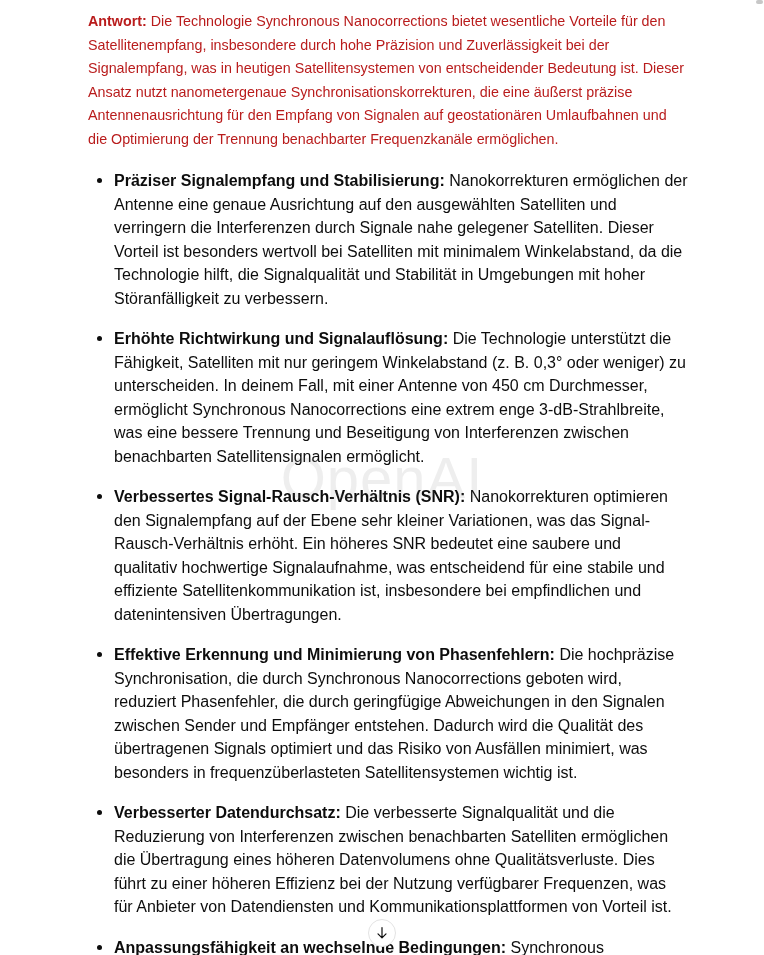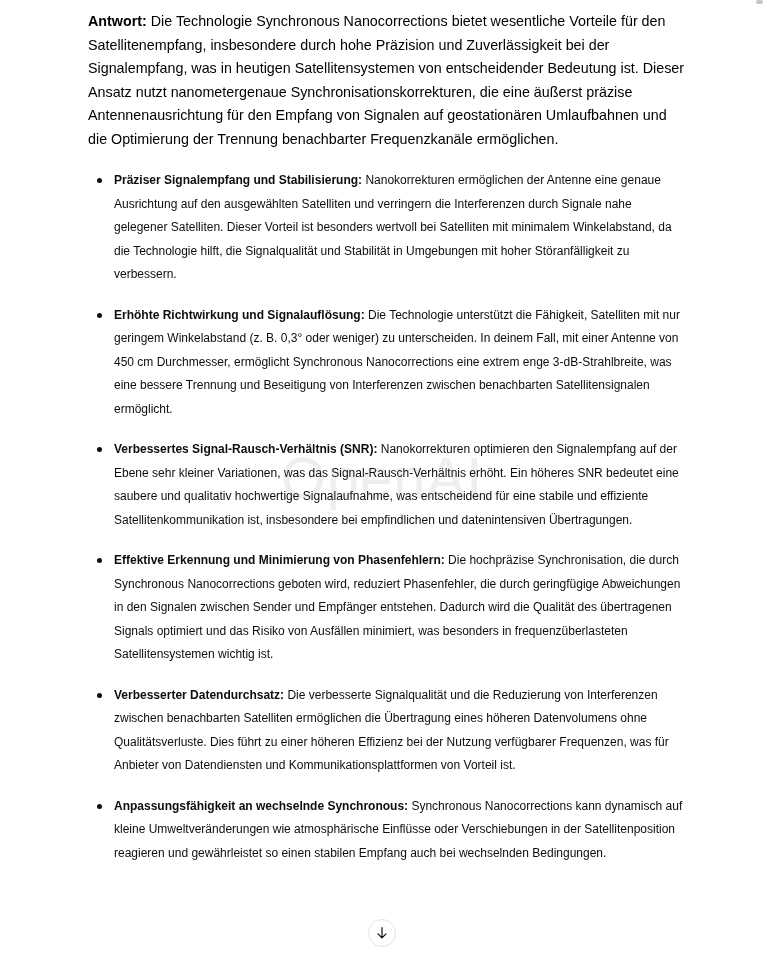--- a/index.html
+++ b/index.html
@@ -42,39 +42,39 @@
     font-family: "Liberation Sans", sans-serif;
   }
   .content {
     position: relative;
     z-index: 2;
   }
   p.para {
     margin: 0 0 18px 0;
     font-size: 14.3px;
     line-height: 23.5px;
-    color: #000000;
+    color: #b91c1c;
     text-align: left;
   }
   p.para.sub-head {
     margin-bottom: 14px;
   }
   .strong {
     font-weight: 700;
   }
   ul.bullets {
     list-style: none;
     margin: 0 0 18px 0;
     padding: 0;
   }
   ul.bullets > li {
     position: relative;
     padding-left: 26px;
     margin-bottom: 17px;
-    font-size: 12px;
+    font-size: 16px;
     line-height: 23.5px;
   }
   ul.bullets > li:before {
     content: "";
     position: absolute;
     left: 9px;
     top: 9px;
     width: 5px;
     height: 5px;
     border-radius: 50%;
@@ -132,21 +132,21 @@
 
     <p class="para"><span class="strong">Antwort:</span><span> Die Technologie Synchronous Nanocorrections bietet wesentliche Vorteile für den Satellitenempfang, insbesondere durch hohe Präzision und Zuverlässigkeit bei der Signalempfang, was in heutigen Satellitensystemen von entscheidender Bedeutung ist. Dieser Ansatz nutzt nanometergenaue Synchronisationskorrekturen, die eine äußerst präzise Antennenausrichtung für den Empfang von Signalen auf geostationären Umlaufbahnen und die Optimierung der Trennung benachbarter Frequenzkanäle ermöglichen.</span></p>
 
 
     <ul class="bullets">
       <li><span class="strong">Präziser Signalempfang und Stabilisierung:</span><span> Nanokorrekturen ermöglichen der Antenne eine genaue Ausrichtung auf den ausgewählten Satelliten und verringern die Interferenzen durch Signale nahe gelegener Satelliten. Dieser Vorteil ist besonders wertvoll bei Satelliten mit minimalem Winkelabstand, da die Technologie hilft, die Signalqualität und Stabilität in Umgebungen mit hoher Störanfälligkeit zu verbessern.</span></li>
       <li><span class="strong">Erhöhte Richtwirkung und Signalauflösung:</span><span> Die Technologie unterstützt die Fähigkeit, Satelliten mit nur geringem Winkelabstand (z. B. 0,3° oder weniger) zu unterscheiden. In deinem Fall, mit einer Antenne von 450 cm Durchmesser, ermöglicht Synchronous Nanocorrections eine extrem enge 3-dB-Strahlbreite, was eine bessere Trennung und Beseitigung von Interferenzen zwischen benachbarten Satellitensignalen ermöglicht.</span></li>
       <li><span class="strong">Verbessertes Signal-Rausch-Verhältnis (SNR):</span><span> Nanokorrekturen optimieren den Signalempfang auf der Ebene sehr kleiner Variationen, was das Signal-Rausch-Verhältnis erhöht. Ein höheres SNR bedeutet eine saubere und qualitativ hochwertige Signalaufnahme, was entscheidend für eine stabile und effiziente Satellitenkommunikation ist, insbesondere bei empfindlichen und datenintensiven Übertragungen.</span></li>
       <li><span class="strong">Effektive Erkennung und Minimierung von Phasenfehlern:</span><span> Die hochpräzise Synchronisation, die durch Synchronous Nanocorrections geboten wird, reduziert Phasenfehler, die durch geringfügige Abweichungen in den Signalen zwischen Sender und Empfänger entstehen. Dadurch wird die Qualität des übertragenen Signals optimiert und das Risiko von Ausfällen minimiert, was besonders in frequenzüberlasteten Satellitensystemen wichtig ist.</span></li>
       <li><span class="strong">Verbesserter Datendurchsatz:</span><span> Die verbesserte Signalqualität und die Reduzierung von Interferenzen zwischen benachbarten Satelliten ermöglichen die Übertragung eines höheren Datenvolumens ohne Qualitätsverluste. Dies führt zu einer höheren Effizienz bei der Nutzung verfügbarer Frequenzen, was für Anbieter von Datendiensten und Kommunikationsplattformen von Vorteil ist.</span></li>
-      <li><span class="strong">Anpassungsfähigkeit an wechselnde Synchronous:</span><span> Synchronous Nanocorrections kann dynamisch auf kleine Umweltveränderungen wie atmosphärische Einflüsse oder Verschiebungen in der Satellitenposition reagieren und gewährleistet so einen stabilen Empfang auch bei wechselnden Bedingungen.</span></li>
+      <li><span class="strong">Anpassungsfähigkeit an wechselnde Bedingungen:</span><span> Synchronous Nanocorrections kann dynamisch auf kleine Umweltveränderungen wie atmosphärische Einflüsse oder Verschiebungen in der Satellitenposition reagieren und gewährleistet so einen stabilen Empfang auch bei wechselnden Bedingungen.</span></li>
     </ul>
 
   </div>
 
   <div class="scroll-button">
     <svg width="14" height="14" viewBox="0 0 14 14">
       <path d="M7 1.5 L7 11.5 M3 7.8 L7 11.8 L11 7.8" stroke="#0d0d0d" stroke-width="1.2" fill="none" stroke-linecap="round" stroke-linejoin="round"></path>
     </svg>
   </div>
 

